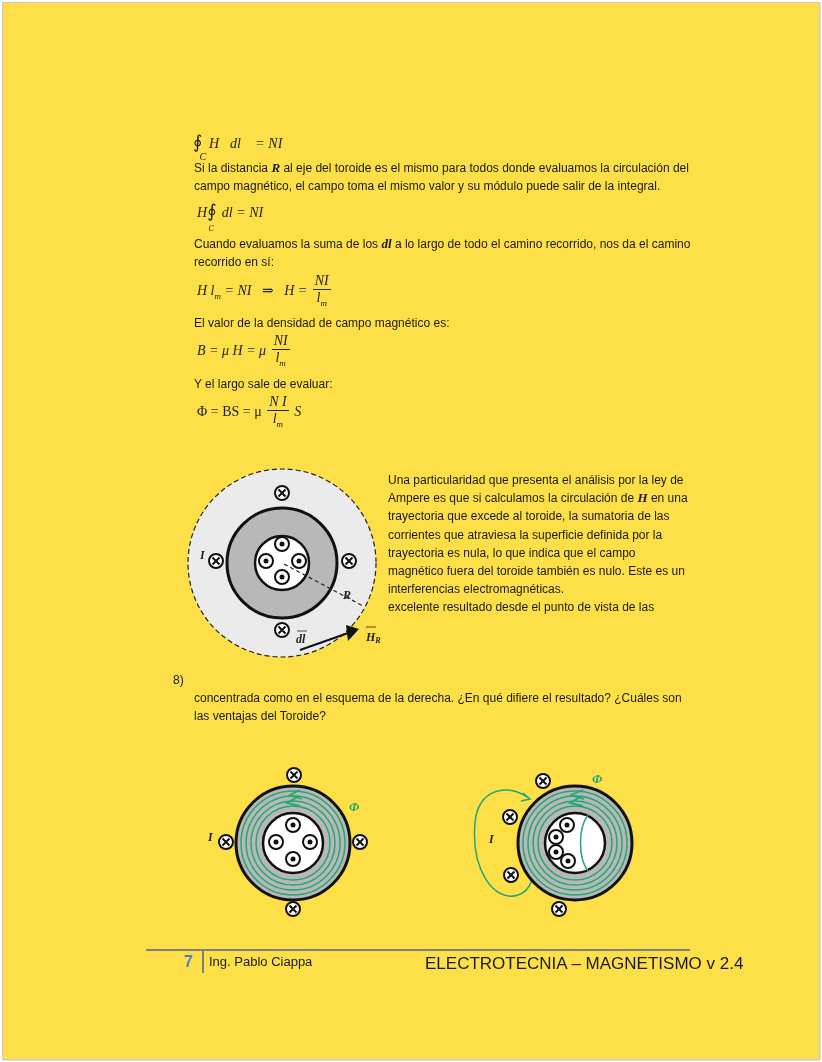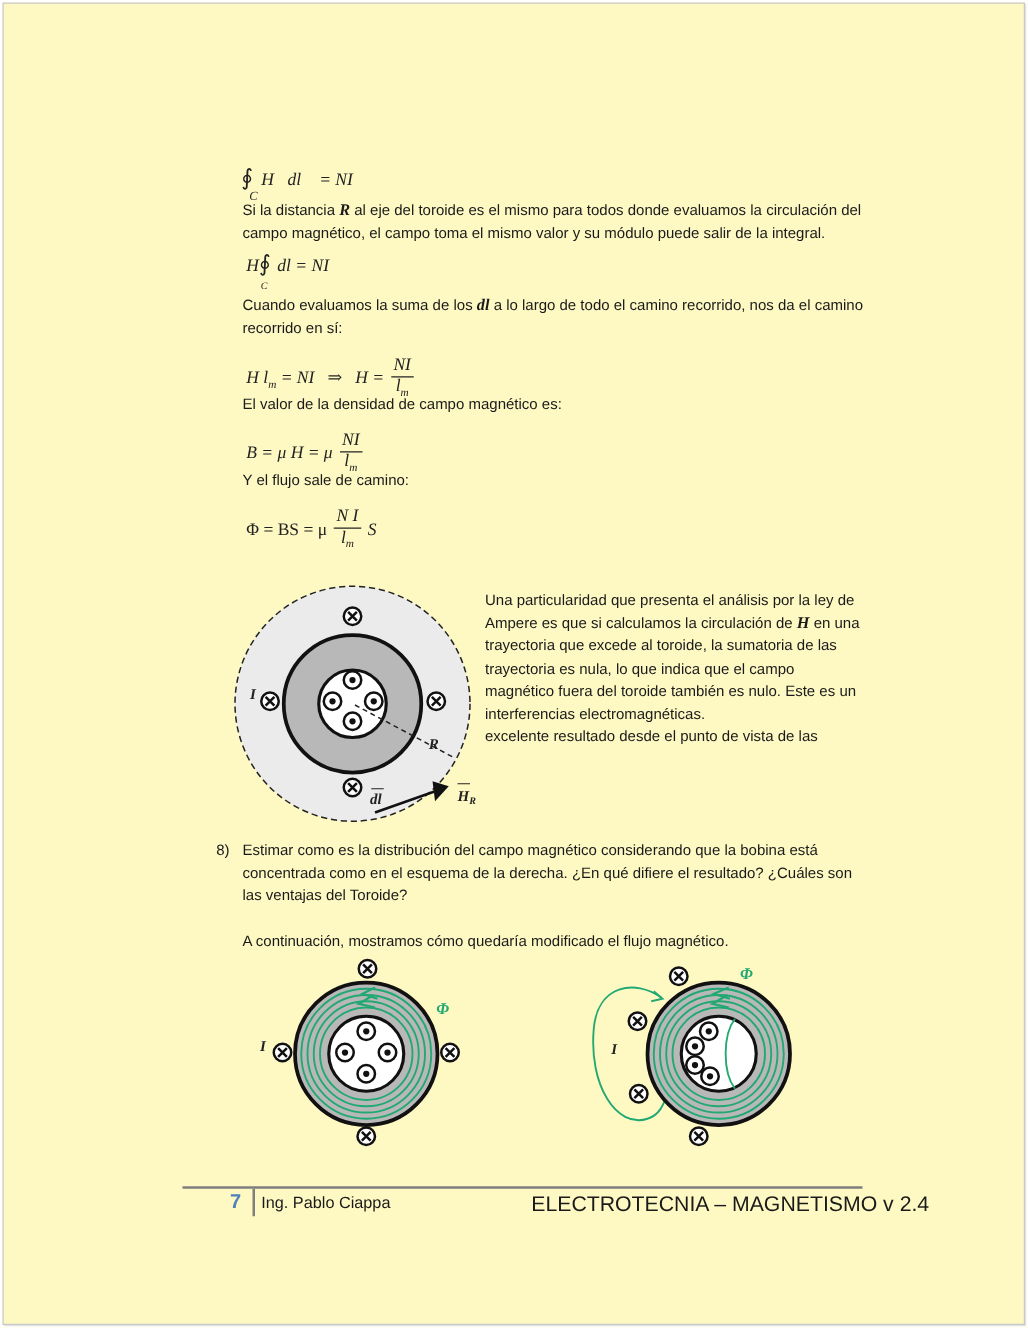--- a/index.html
+++ b/index.html
@@ -1,24 +1,24 @@
 <!DOCTYPE html>
 <html><head>
 <meta charset="utf-8">
 <style>
   html, body { margin: 0; padding: 0; background: #ffffff; }
   body { width: 822px; height: 1062px; position: relative; overflow: hidden;
          font-family: "Liberation Sans", "DejaVu Sans", sans-serif; color: #1a1a1a; }
   .page { position: absolute; left: 2px; top: 2px; width: 816px; height: 1056px;
-          border: 1px solid #c8c8c8; box-shadow: 1px 1px 0 #e2e2e2; background: #fef9c3; }
+          border: 1px solid #c8c8c8; box-shadow: 1px 1px 0 #e2e2e2; background: #fde047; }
   .p { position: absolute; font-size: 12px; line-height: 18px; white-space: nowrap; }
   .math { position: absolute; font-family: "Liberation Serif", "DejaVu Serif", serif;
           font-style: italic; font-size: 14px; color: #222; white-space: nowrap; }
   .math .up { font-style: normal; }
-  .frac { display: inline-block; vertical-align: middle; text-align: center; margin: 12px 2px; }
+  .frac { display: inline-block; vertical-align: middle; text-align: center; margin: 0 2px; }
   .frac .num { display: block; border-bottom: 1px solid #222; padding: 0 2px; line-height: 16px; }
   .frac .den { display: block; line-height: 16px; font-style: italic; }
   sub.s { font-size: 9px; }
   b.it { font-family: "Liberation Serif", serif; font-style: italic; font-weight: bold; font-size: 13px; }
   .side-text { position: absolute; left: 385px; top: 468px; width: 305px; font-size: 12px; line-height: 18.2px; }
   .side-text span.line { display: block; white-space: nowrap; }
   .footer-line { position: absolute; left: 143px; top: 946px; width: 544px; height: 2px; background: #7f7f7f; }
   .footer-sep { position: absolute; left: 199px; top: 948px; width: 2px; height: 22px; background: #7f7f7f; }
   .page-num { position: absolute; left: 181px; top: 950px; font-size: 16px; font-weight: bold; color: #4f81bd; }
   .footer-author { position: absolute; left: 206px; top: 951px; font-size: 13px; }
@@ -59,21 +59,21 @@
   <div class="p" style="left:191px; top:311px;">
     <span>El valor de la densidad de campo magnético es:</span>
   </div>
 
   <div class="math" style="left:194px; top:330px;">
     <span>B = μ H = μ</span>
     <span class="frac"><span class="num">NI</span><span class="den"><span>l</span><sub class="s">m</sub></span></span>
   </div>
 
   <div class="p" style="left:191px; top:372px;">
-    <span>Y el flujo sale de camino:</span>
+    <span>Y el largo sale de evaluar:</span>
   </div>
 
   <div class="math" style="left:194px; top:391px;">
     <span class="up">Φ = BS = μ</span>
     <span class="frac"><span class="num">N I</span><span class="den"><span>l</span><sub class="s">m</sub></span></span>
     <span>S</span>
   </div>
 
 
   <svg style="left:180px; top:460px;" width="200" height="190" viewBox="0 0 200 190">
@@ -124,36 +124,34 @@
     <text x="113" y="180" font-size="12" fill="#222">dl</text>
     <path d="M114 168 L124 168" stroke="#222" stroke-width="0.8"></path>
     <text x="183" y="178" font-size="12" fill="#222"><tspan>H</tspan><tspan font-size="8" dy="2">R</tspan></text>
     <path d="M183 164 L193 164" stroke="#222" stroke-width="0.8"></path>
   </svg>
 
   <div class="side-text">
     <span class="line">Una particularidad que presenta el análisis por la ley de</span>
     <span class="line"><span>Ampere es que si calculamos la circulación de </span><b class="it">H</b><span> en una</span></span>
     <span class="line">trayectoria que excede al toroide, la sumatoria de las</span>
+    <span class="line">corrientes que atraviesa la superficie definida por la</span>
     <span class="line">trayectoria es nula, lo que indica que el campo</span>
     <span class="line">magnético fuera del toroide también es nulo. Este es un</span>
     <span class="line">interferencias electromagnéticas.</span>
     <span class="line">excelente resultado desde el punto de vista de las</span>
   </div>
 
   <div class="p" style="left:170px; top:668px;">
     <span>8)</span>
   </div>
   <div class="p" style="left:191px; top:668px;">
-    <span>Estimar como es la distribución del campo magnético considerando que la bobina está</span><br>
+    <br>
     <span>concentrada como en el esquema de la derecha. ¿En qué difiere el resultado? ¿Cuáles son</span><br>
     <span>las ventajas del Toroide?</span>
-  </div>
-  <div class="p" style="left:191px; top:741px;">
-    <span>A continuación, mostramos cómo quedaría modificado el flujo magnético.</span>
   </div>
 
   <svg style="left:195px; top:760px;" width="180" height="160" viewBox="0 0 180 160">
     <circle cx="95" cy="80" r="57" fill="#b8b8b8" stroke="#111" stroke-width="3"></circle>
     <g fill="none" stroke="#22a872" stroke-width="1.5">
       <circle cx="95" cy="80" r="52"></circle>
       <circle cx="95" cy="80" r="47"></circle>
       <circle cx="95" cy="80" r="42"></circle>
       <circle cx="95" cy="80" r="37"></circle>
       <path d="M102 27 L92 32 L104 36 M101 33 L89 40 L102 43" stroke-width="1.8"></path>

